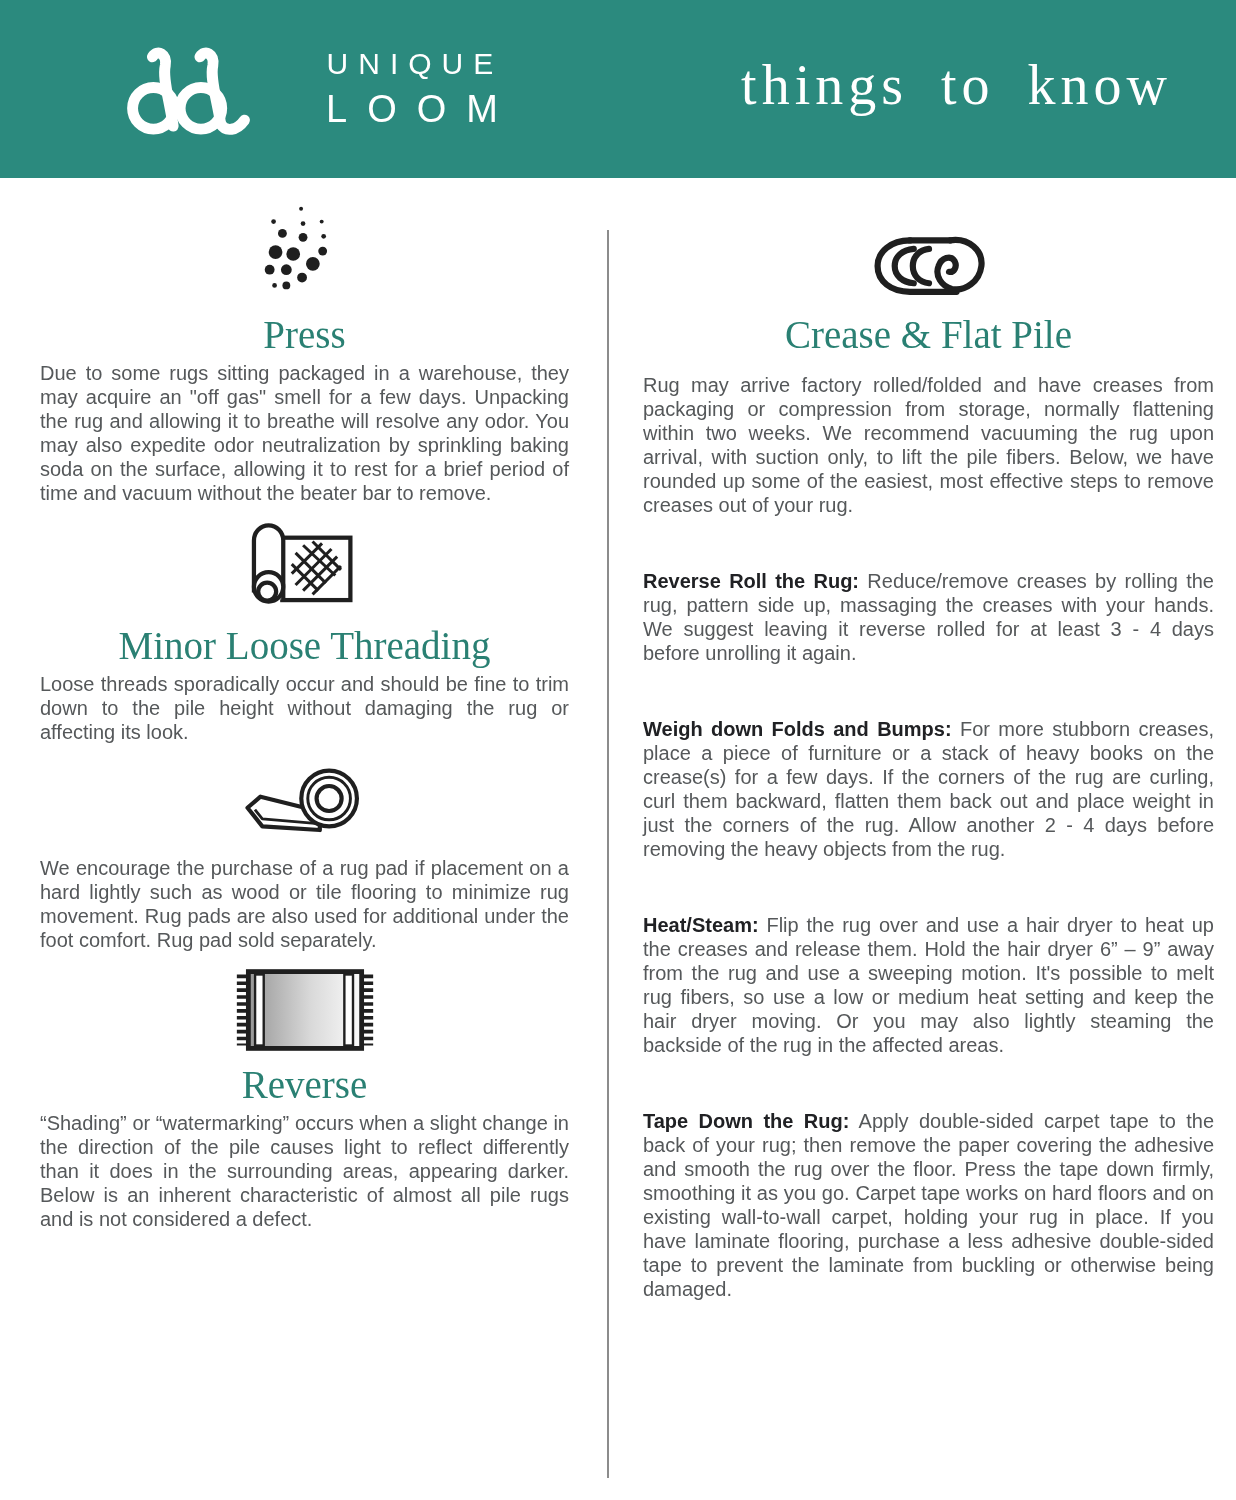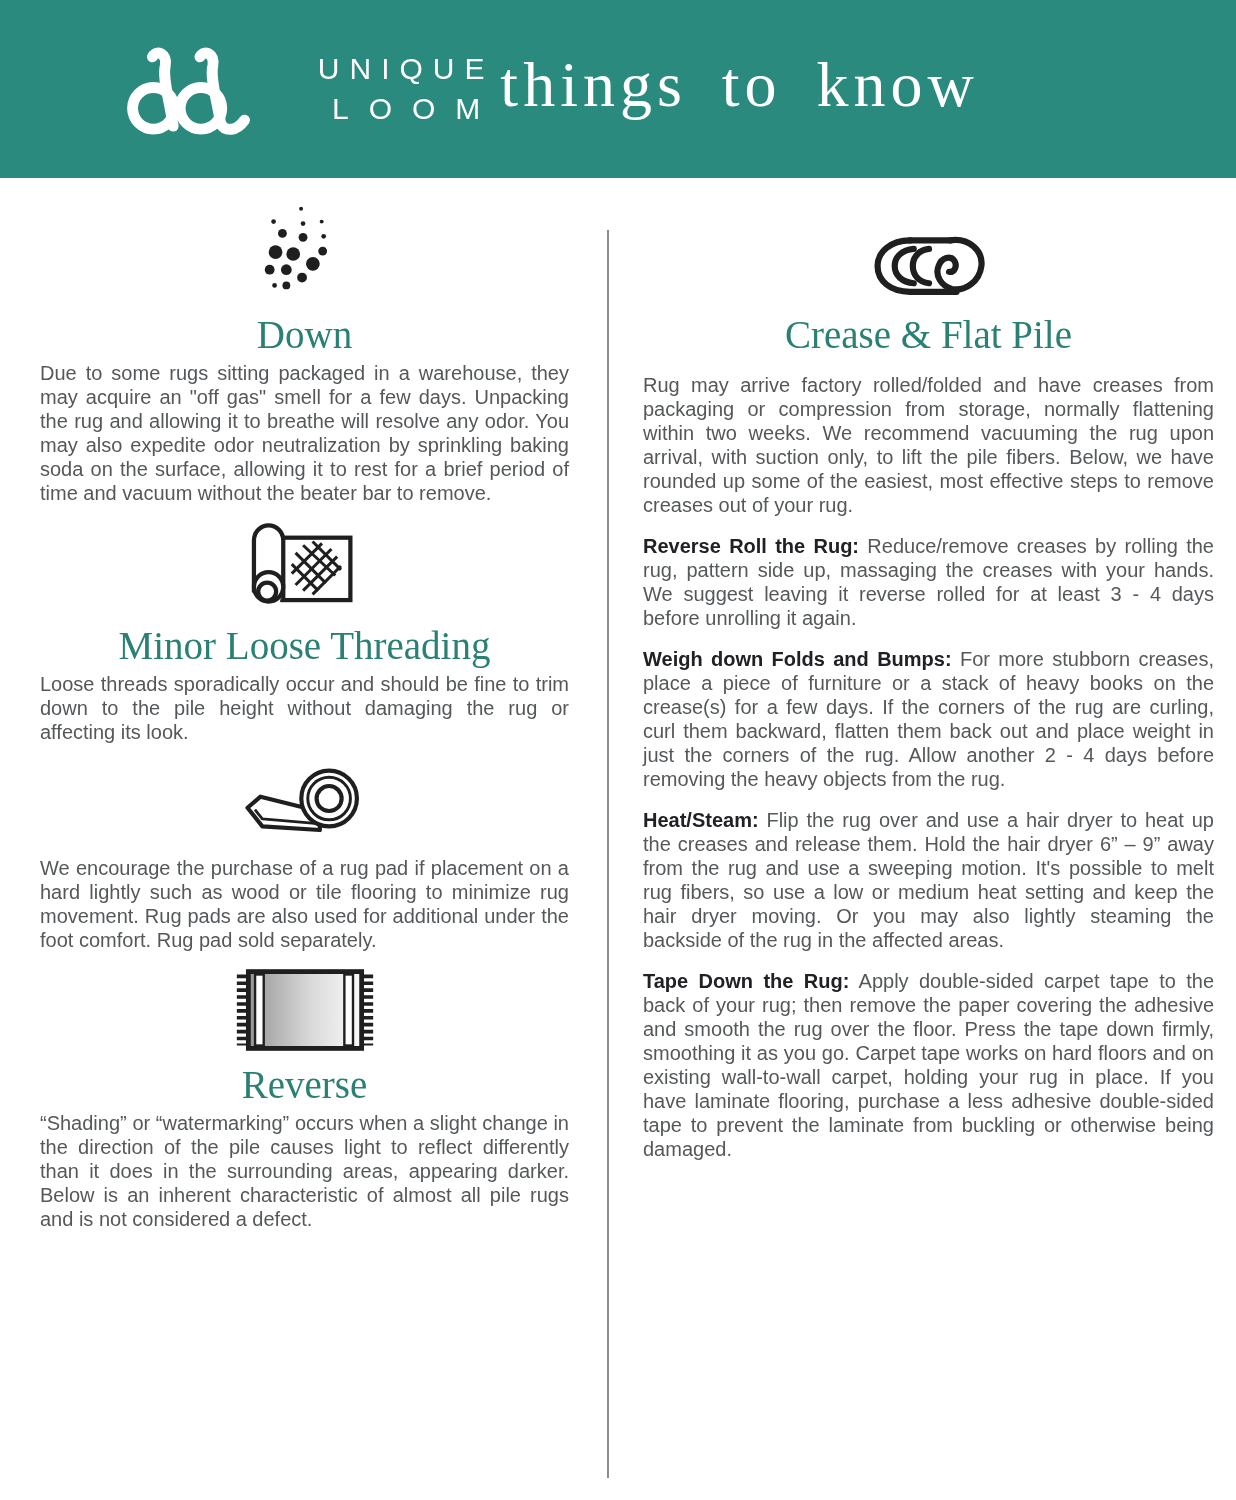--- a/index.html
+++ b/index.html
@@ -12,25 +12,25 @@
   
   .masthead{
     height:178px;flex:0 0 178px;background:var(--header_bg,#2b8a7e);
     display:flex;align-items:center;box-sizing:border-box;
     padding:0 64px 0 92px;
   }
   .brand{display:flex;align-items:center;gap:20px;}
   .logo{width:200px;height:104px;display:block;color:#ffffff;}
   .brand-words{color:#ffffff;text-align:center;line-height:1.32;}
   .brand-word-1{font-size:30px;letter-spacing:10px;}
-  .brand-word-2{font-size:30px;letter-spacing:20px;margin-left:20px;}
+  .brand-word-2{font-size:38px;letter-spacing:20px;margin-left:14px;}
   .title{
-    flex:1;text-align:left;color:#ffffff;
+    flex:1;text-align:right;color:#ffffff;
     font-family:"Liberation Serif","DejaVu Serif",serif;
-    font-size:64px;letter-spacing:5px;word-spacing:14px;
+    font-size:56px;letter-spacing:5px;word-spacing:14px;
     padding-bottom:8px;white-space:nowrap;
   }
 
   
   .columns{flex:1;display:flex;box-sizing:border-box;}
   .col{box-sizing:border-box;}
   .col-left{width:607px;padding:0 38px 0 40px;}
   .divider{width:2px;background:#8c8c8c;margin-top:52px;height:1248px;}
   .col-right{flex:1;padding:0 22px 0 34px;}
 
@@ -43,21 +43,21 @@
     font-size:39px;line-height:1.1;color:var(--heading,#2a8073);
   }
   p{
     margin:0;font-size:20px;line-height:1.2;text-align:justify;
     color:var(--body,#55585a);
   }
   p strong{color:var(--bold,#202124);font-weight:bold;}
   .sec{margin-bottom:10px;}
   .pt-odor{padding-top:22px;}
   .pt-crease{padding-top:50px;}
-  .tip{margin-top:17px;}
+  .tip{margin-top:52px;}
   .intro{margin-top:16px;}
 </style>
 </head>
 <body>
 
 <div class="page">
 
   <header class="masthead">
     <div class="brand">
       <svg class="logo" viewBox="0 0 150 105" aria-hidden="true">
@@ -97,21 +97,21 @@
                 <circle cx="73" cy="52" r="4.5"></circle>
               <circle cx="19" cy="71" r="5"></circle>
                 <circle cx="36" cy="71" r="5.5"></circle>
               <circle cx="63" cy="65" r="7"></circle>
                 <circle cx="52" cy="79" r="5"></circle>
               <circle cx="24" cy="87" r="2.4"></circle>
                 <circle cx="36" cy="87" r="4"></circle>
             </g>
           </svg>
         </div>
-        <h2>Down</h2>
+        <h2>Press</h2>
         <p>Due to some rugs sitting packaged in a warehouse, they may acquire an "off gas" smell for a few days. Unpacking the rug and allowing it to breathe will resolve any odor. You may also expedite odor neutralization by sprinkling baking soda on the surface, allowing it to rest for a brief period of time and vacuum without the beater bar to remove.</p>
       </div>
 
       <div class="sec">
         <div class="icon-row">
           <svg class="ic" width="136" height="104" viewBox="0 0 140 110" aria-hidden="true">
             <g stroke="currentColor" fill="#ffffff">
               <rect x="46" y="24" width="72" height="66" stroke-width="4.5"></rect>
               <g stroke-width="3.2" fill="none">
                 <path d="M56 62 L88 30"></path>

